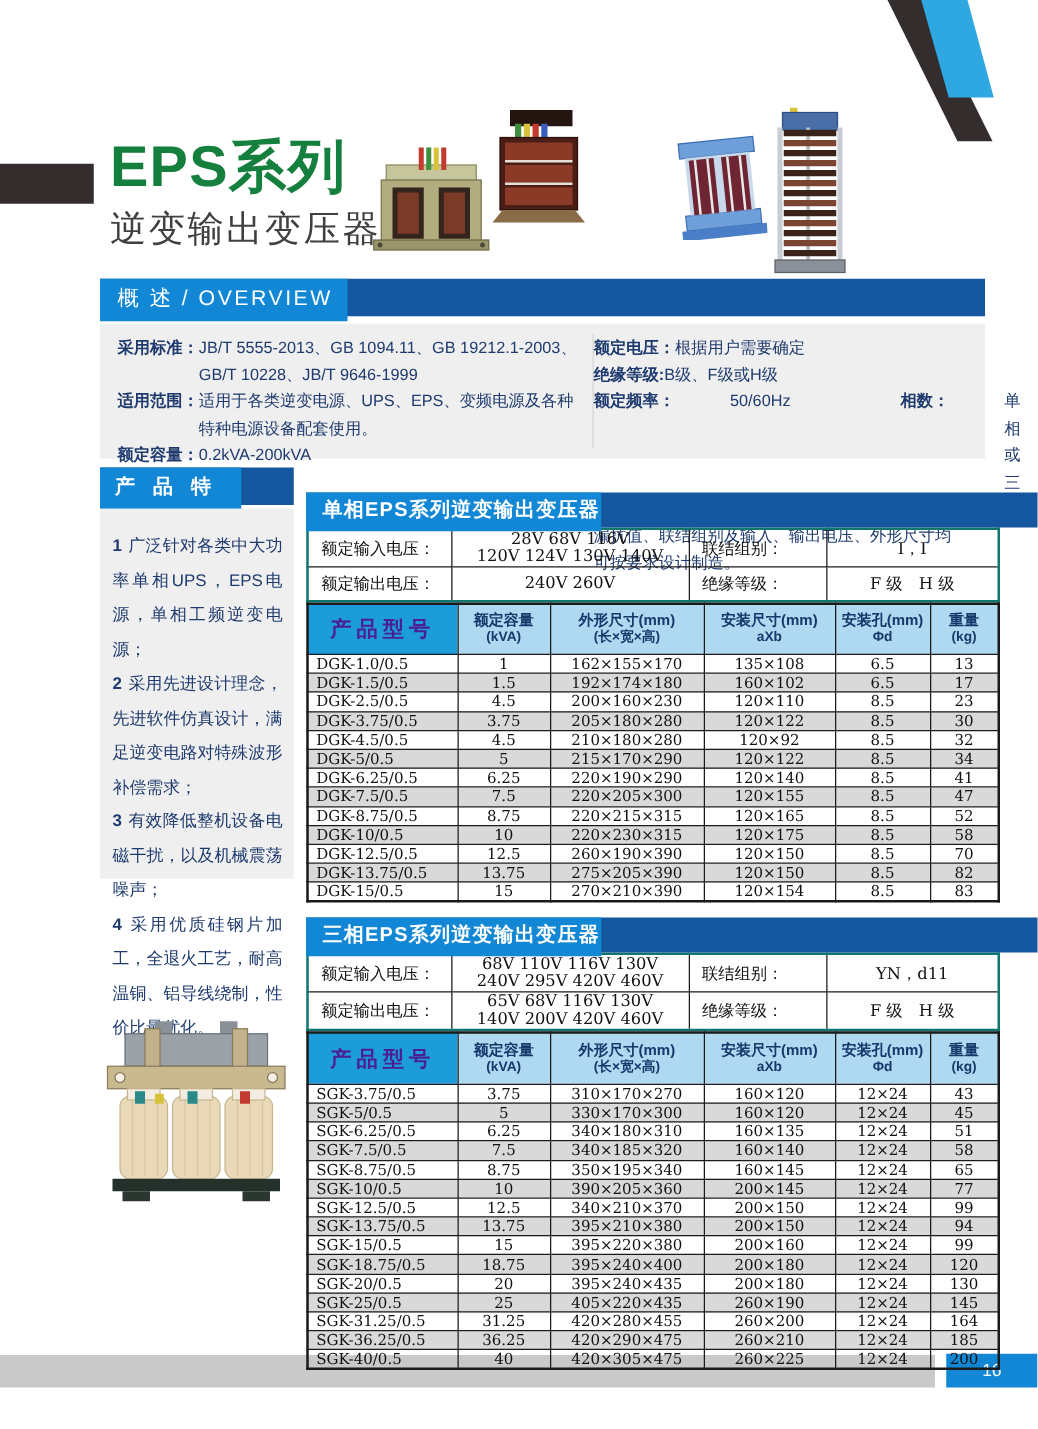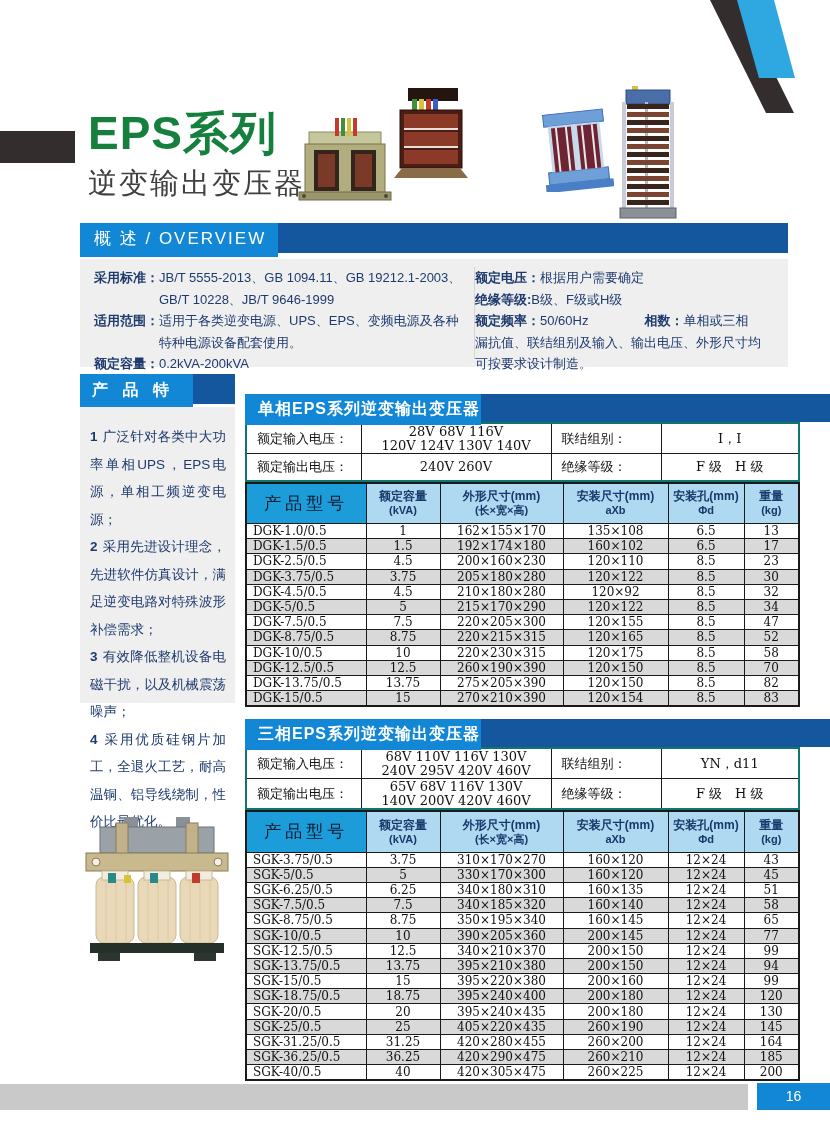--- a/index.html
+++ b/index.html
@@ -23,21 +23,21 @@
     letter-spacing:2px;box-sizing:border-box;}
   .ov-box{position:absolute;left:80px;top:259px;width:708px;height:108px;background:#EFEFEF;
     color:#1E3A6E;font-size:13px;}
   .ov-left{position:absolute;left:14px;top:8px;width:372px;}
   .ov-right{position:absolute;left:394px;top:8px;width:300px;height:92px;
     border-left:1px solid #d5d5d5;padding-left:0;}
   .ov-row{display:flex;line-height:21.5px;}
   .ov-label{font-weight:bold;white-space:nowrap;}
   .ov-lines{flex:1;}
   .ov-lines div{line-height:21.5px;}
-  .ov-pair{display:flex;line-height:21.5px;}
+  .ov-pair{display:flex;line-height:21.5px;gap:44px;}
   .ov-pair .gap{width:56px;}
   
   .sb-bar{position:absolute;left:80px;top:374px;width:155px;height:30px;background:#14579E;}
   .sb-bar .bright{position:absolute;left:0;top:0;width:113px;height:33px;background:#1187D6;
     color:#fff;font-size:16px;font-weight:bold;line-height:31px;padding-left:12px;
     letter-spacing:5px;box-sizing:border-box;}
   .sb-box{position:absolute;left:80px;top:407px;width:155px;height:296px;background:#EFEFEF;
     padding:16px 9px 0 10px;box-sizing:border-box;}
   .sb-box p{margin:0;font-size:13.5px;line-height:27.5px;color:#1E3A6E;text-align:justify;}
   .sb-box p b{margin-right:5px;}
@@ -56,21 +56,21 @@
   .info .lab{text-align:left;padding-left:10px;}
   .info .val{text-align:center;}
   .info .val .vl{line-height:13.5px;}
   .info .val .vl:empty{display:none;}
   .data{border:2px solid #1a1a1a;}
   .data th,.data td{border:1px solid #1a1a1a;}
   .data thead tr{height:41px;}
   .data thead th{background:#AFD8F1;color:#17386B;padding:0;}
   .data thead th .l1{font-size:12px;font-weight:bold;line-height:15px;}
   .data thead th .l2{font-size:11px;font-weight:bold;line-height:13px;}
-  .data thead th.model-h{background:#1C9CD8;color:#0f172a;font-size:17px;font-weight:normal;letter-spacing:4px;}
+  .data thead th.model-h{background:#1C9CD8;color:#4c1d95;font-size:17px;font-weight:bold;letter-spacing:4px;}
   .data tbody tr{height:15.2px;}
   .data tbody td{font-family:"DejaVu Serif","Liberation Serif",serif;font-size:12px;color:#111;
     text-align:center;padding:0;line-height:14px;}
   .data tbody td.model{text-align:left;padding-left:6px;}
   .data tbody tr:nth-child(even){background:#D9D9D9;}
   .tbl-gap{height:12px;}
   
   .foot-gray{position:absolute;left:0;top:1084px;width:748px;height:26px;background:#C9C9C9;}
   .page-num{position:absolute;left:757px;top:1083px;width:73px;height:27px;background:#1187D6;
     color:#fff;font-size:14px;text-align:center;line-height:27px;}
@@ -358,20 +358,28 @@
         </tr>
         <tr>
           <td class="model">DGK-5/0.5</td>
           <td>5</td>
           <td>215×170×290</td>
           <td>120×122</td>
           <td>8.5</td>
           <td>34</td>
         </tr>
         <tr>
+          <td class="model">DGK-6.25/0.5</td>
+          <td>6.25</td>
+          <td>220×190×290</td>
+          <td>120×140</td>
+          <td>8.5</td>
+          <td>41</td>
+        </tr>
+        <tr>
           <td class="model">DGK-7.5/0.5</td>
           <td>7.5</td>
           <td>220×205×300</td>
           <td>120×155</td>
           <td>8.5</td>
           <td>47</td>
         </tr>
         <tr>
           <td class="model">DGK-8.75/0.5</td>
           <td>8.75</td>

